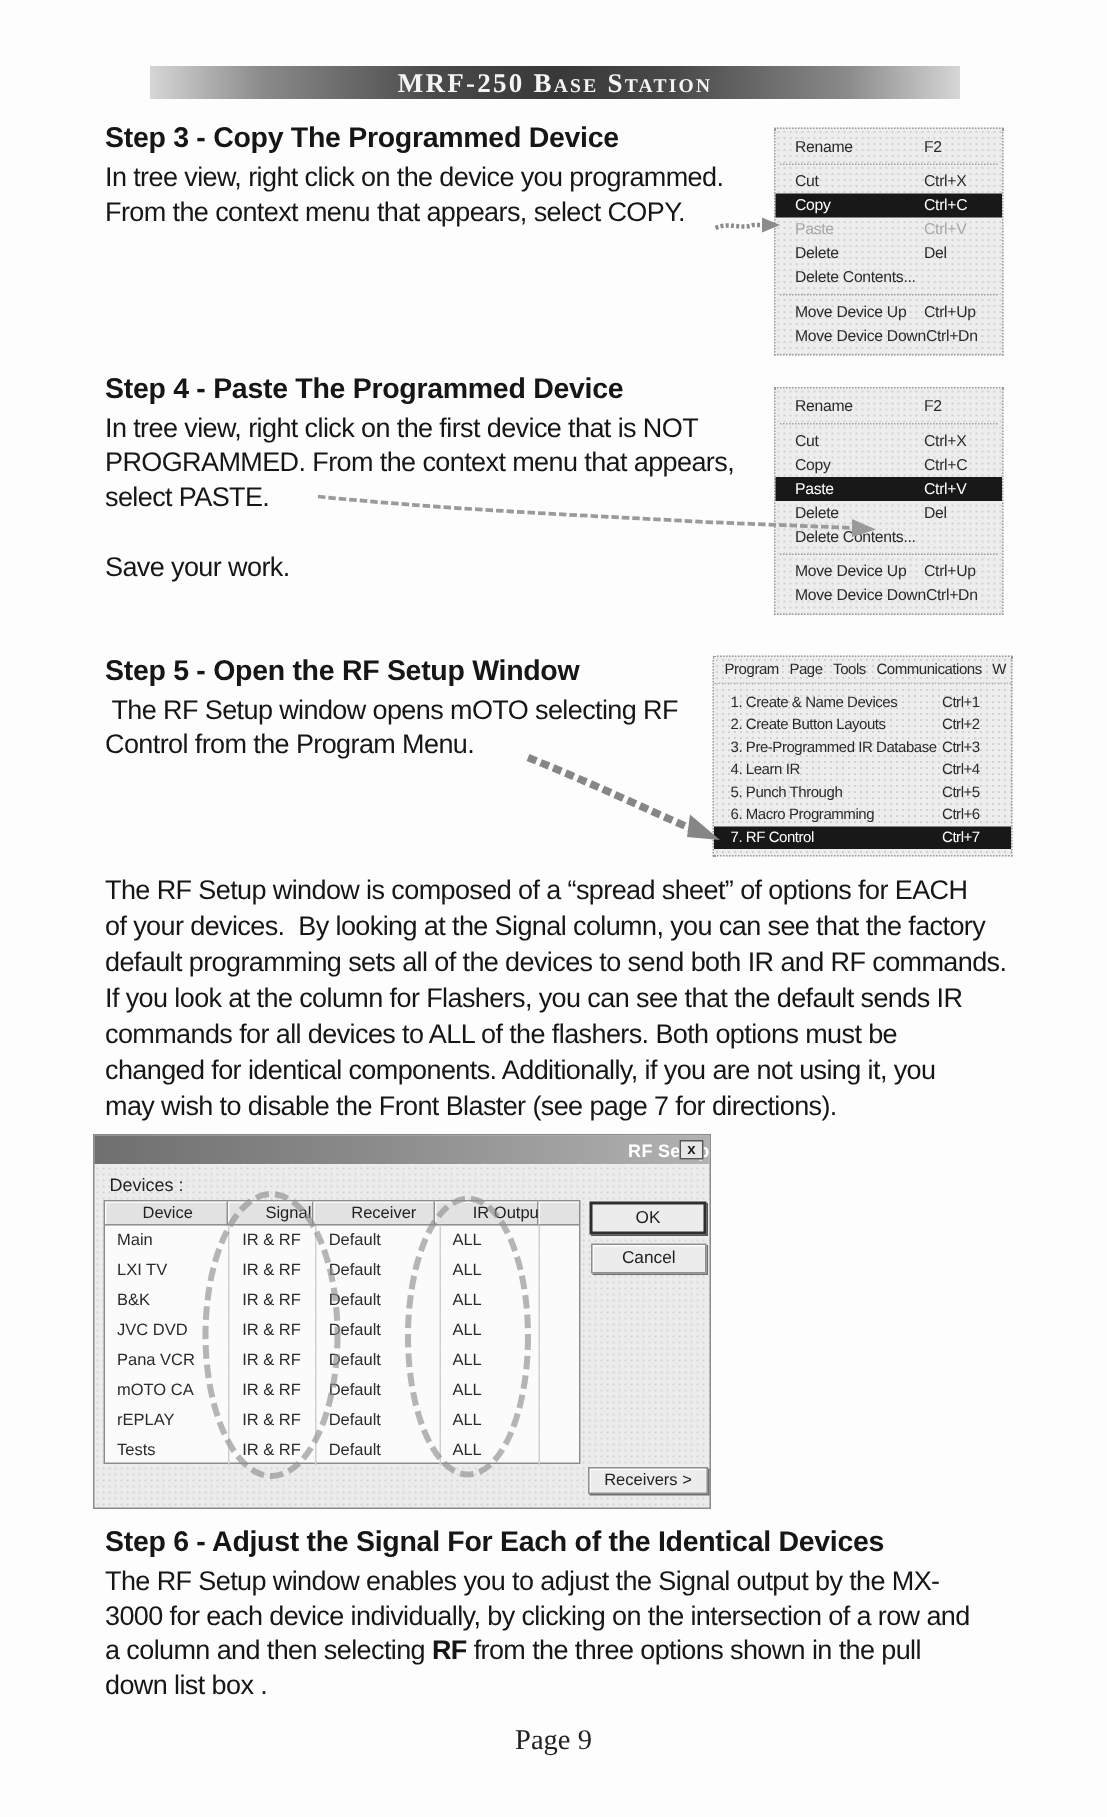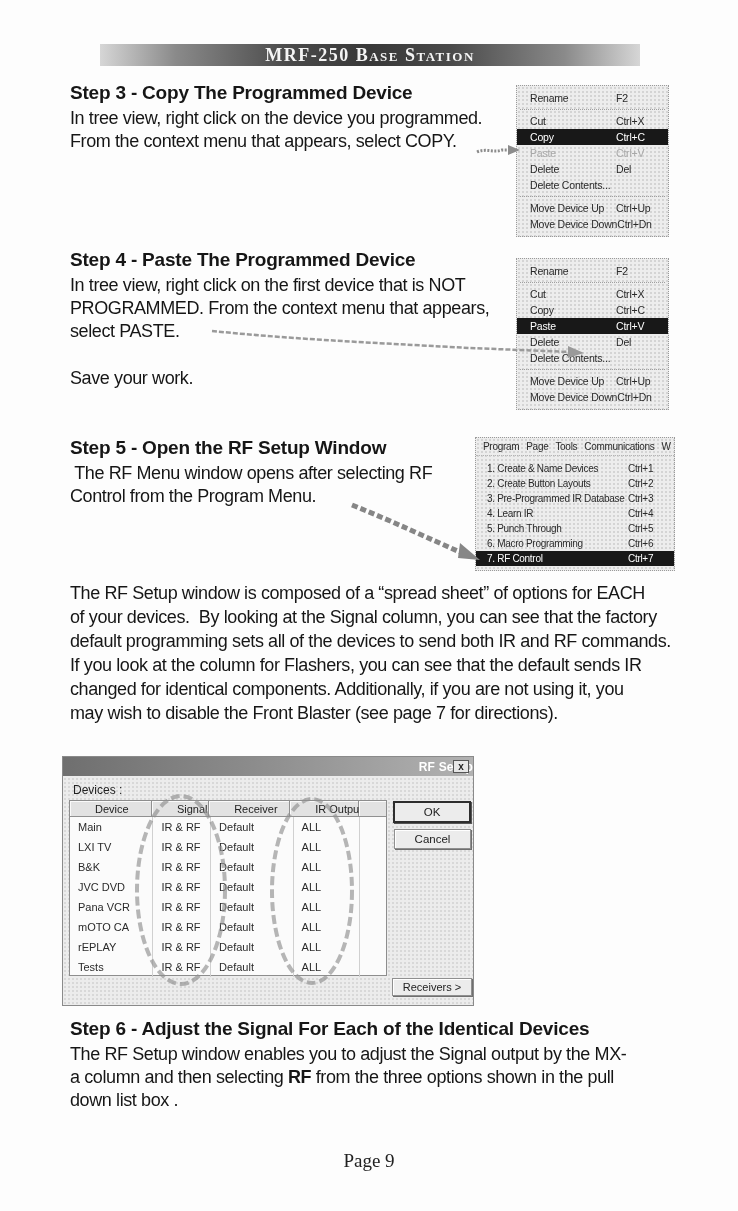--- a/index.html
+++ b/index.html
@@ -152,21 +152,21 @@
   <div class="mi hl"><span>Paste</span><span class="sc">Ctrl+V</span></div>
   <div class="mi"><span>Delete</span><span class="sc">Del</span></div>
   <div class="mi"><span>Delete Contents...</span><span class="sc"></span></div>
   <div class="msep"></div>
   <div class="mi"><span>Move Device Up</span><span class="sc">Ctrl+Up</span></div>
   <div class="mi"><span>Move Device Down</span><span class="sc">Ctrl+Dn</span></div>
 </div>
 
 <div class="abs step-head" style="left:70px;top:437px;">Step 5 - Open the RF Setup Window</div>
 <div class="abs" style="left:70px;top:462px;">
-  <div class="line"> The RF Menu window opens after selecting RF</div>
+  <div class="line"> The RF Setup window opens mOTO selecting RF</div>
   <div class="line">Control from the Program Menu.</div>
 </div>
 
 <div class="menu pmenu" style="left:475px;top:437px;">
   <div class="pmbar">
     <span>Program</span>
     <span>Page</span>
     <span>Tools</span>
     <span>Communications</span>
     <span>W</span>
@@ -179,20 +179,21 @@
   <div class="mi pmi"><span>5. Punch Through</span><span class="sc">Ctrl+5</span></div>
   <div class="mi pmi"><span>6. Macro Programming</span><span class="sc">Ctrl+6</span></div>
   <div class="mi pmi hl"><span>7. RF Control</span><span class="sc">Ctrl+7</span></div>
 </div>
 
 <div class="abs para" style="left:70px;top:581px;">
   <div class="line">The RF Setup window is composed of a “spread sheet” of options for EACH</div>
   <div class="line">of your devices.  By looking at the Signal column, you can see that the factory</div>
   <div class="line">default programming sets all of the devices to send both IR and RF commands.</div>
   <div class="line">If you look at the column for Flashers, you can see that the default sends IR</div>
+  <div class="line">commands for all devices to ALL of the flashers. Both options must be</div>
   <div class="line">changed for identical components. Additionally, if you are not using it, you</div>
   <div class="line">may wish to disable the Front Blaster (see page 7 for directions).</div>
 </div>
 
 <div class="abs dialog">
   <div class="titlebar">
     <span class="ttl">RF Setup</span>
   </div>
   <div class="closebox">x</div>
   <div class="devlabel">Devices :</div>
@@ -264,20 +265,21 @@
   </div>
 
   <div class="btn default btn-ok">OK</div>
   <div class="btn btn-cancel">Cancel</div>
   <div class="btn btn-receivers">Receivers &gt;</div>
 </div>
 
 <div class="abs step-head" style="left:70px;top:1018px;">Step 6 - Adjust the Signal For Each of the Identical Devices</div>
 <div class="abs" style="left:70px;top:1043px;">
   <div class="line">The RF Setup window enables you to adjust the Signal output by the MX-</div>
+  <div class="line">3000 for each device individually, by clicking on the intersection of a row and</div>
   <div class="line"><span>a column and then selecting </span><span class="b">RF</span><span> from the three options shown in the pull</span></div>
   <div class="line">down list box .</div>
 </div>
 
 <div class="abs footer">Page 9</div>
 
 <svg class="overlay" width="738" height="1211" viewBox="0 0 738 1211">
 
   <g>
     <path d="M477,152 C486,148 494,153 502,150 L510,150" fill="none" stroke="#8c8c8c" stroke-width="3" stroke-dasharray="2 1.5"></path>

